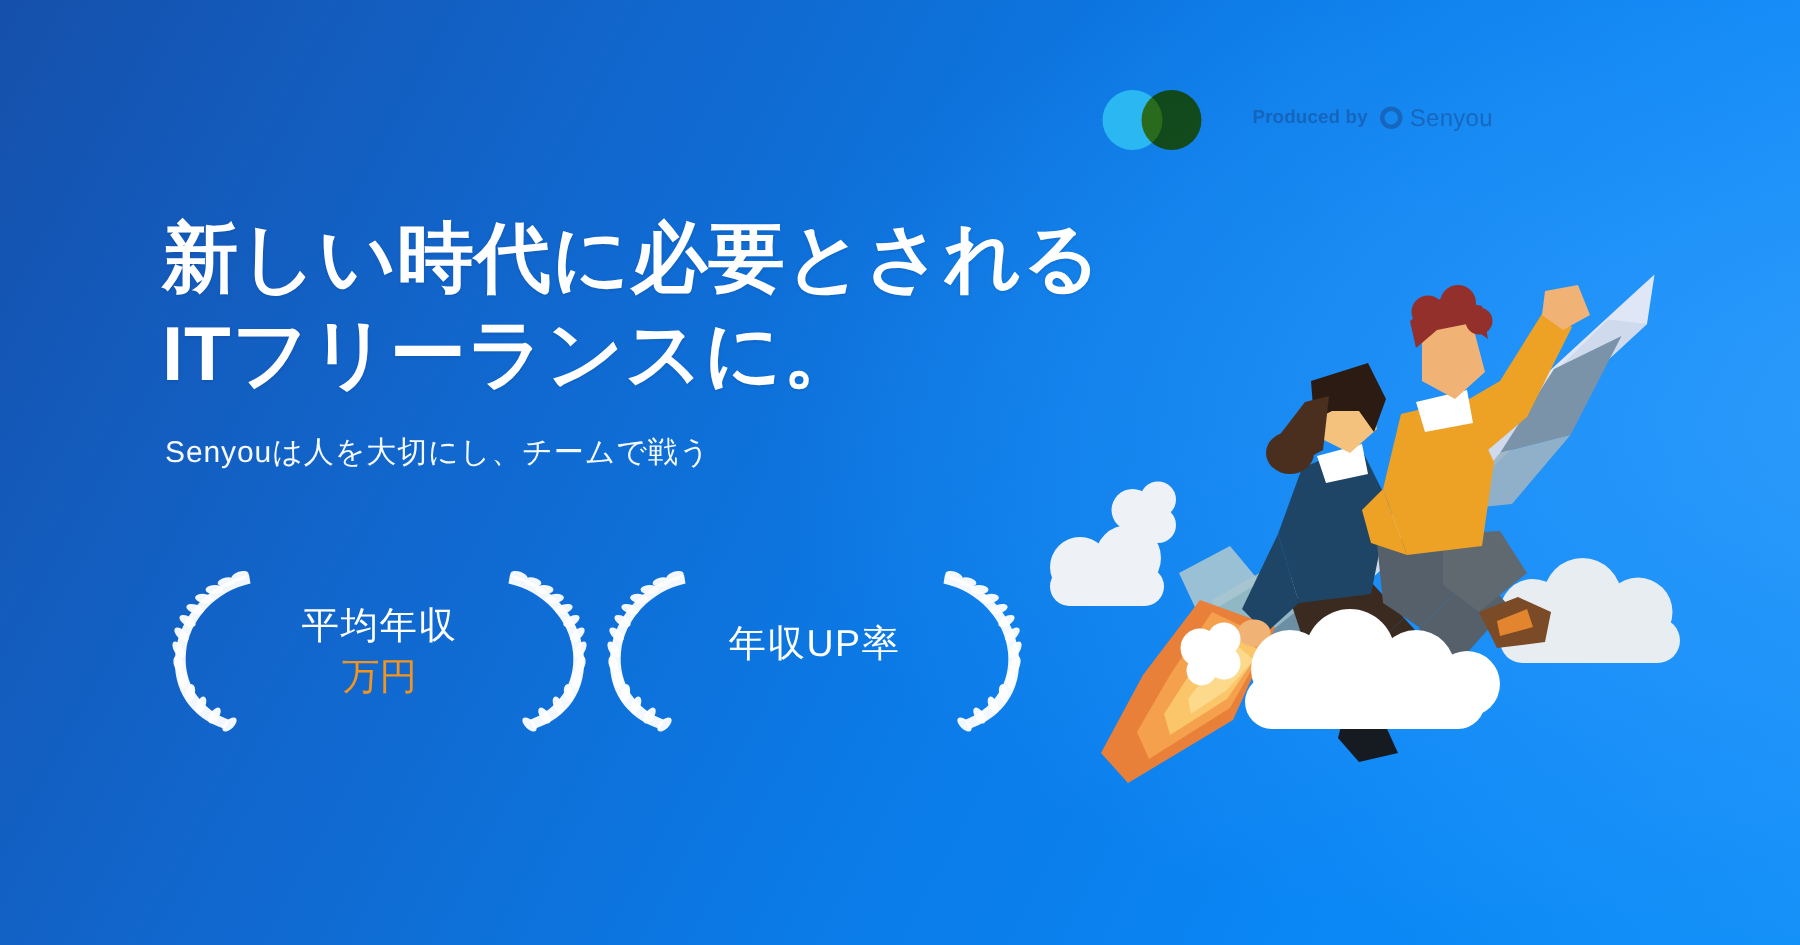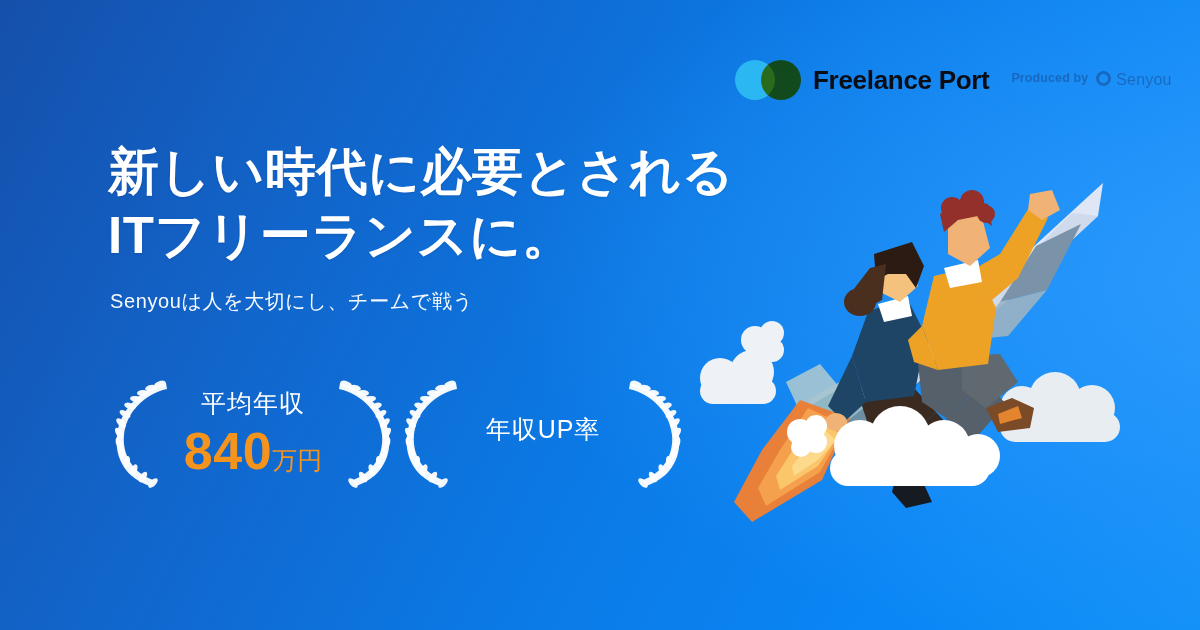--- a/index.html
+++ b/index.html
@@ -71,21 +71,20 @@
 </head>
 <body>
 
 <div class="banner">
 
   <div class="logo-bar">
     <span class="logo-mark">
       <i class="c1"></i>
         <i class="c2"></i>
     </span>
-    <span class="logo-text">Freelance Port</span>
     <span class="produced">
       <span class="pb">Produced by</span>
       <span class="ring"></span>
       <span class="sy">Senyou</span>
     </span>
   </div>
 
   <div class="headline">
     <div>新しい時代に必要とされる</div>
     <div>ITフリーランスに。</div>
@@ -111,21 +110,20 @@
             <ellipse cx="12" cy="75" rx="6" ry="3" transform="rotate(86 12 75)"></ellipse>
             <ellipse cx="17" cy="84" rx="6" ry="3" transform="rotate(100 17 84)"></ellipse>
             <ellipse cx="24" cy="92" rx="6" ry="3" transform="rotate(112 24 92)"></ellipse>
             <ellipse cx="33" cy="99" rx="6" ry="3" transform="rotate(124 33 99)"></ellipse>
             <ellipse cx="43" cy="105" rx="6" ry="3" transform="rotate(136 43 105)"></ellipse>
           </g>
         </g>
       </svg>
       <span class="stat-label">平均年収</span>
       <span class="stat-value">
-        <span class="stat-num">840</span>
         <span class="stat-unit">万円</span>
       </span>
       <svg class="laurel right" viewBox="0 0 62 112">
         <g fill="#ffffff" transform="translate(62,0) scale(-1,1)">
           <path d="M56 5 C30 11 10 32 7 57 C4 82 18 101 40 108 L43 102 C24 95 12 78 14 57 C16 35 34 16 57 11 Z" opacity=".95"></path>
           <g opacity=".95">
             <ellipse cx="50" cy="6" rx="6" ry="3" transform="rotate(-18 50 6)"></ellipse>
             <ellipse cx="41" cy="10" rx="6" ry="3" transform="rotate(-10 41 10)"></ellipse>
             <ellipse cx="33" cy="15" rx="6" ry="3" transform="rotate(-2 33 15)"></ellipse>
             <ellipse cx="26" cy="21" rx="6" ry="3" transform="rotate(8 26 21)"></ellipse>

